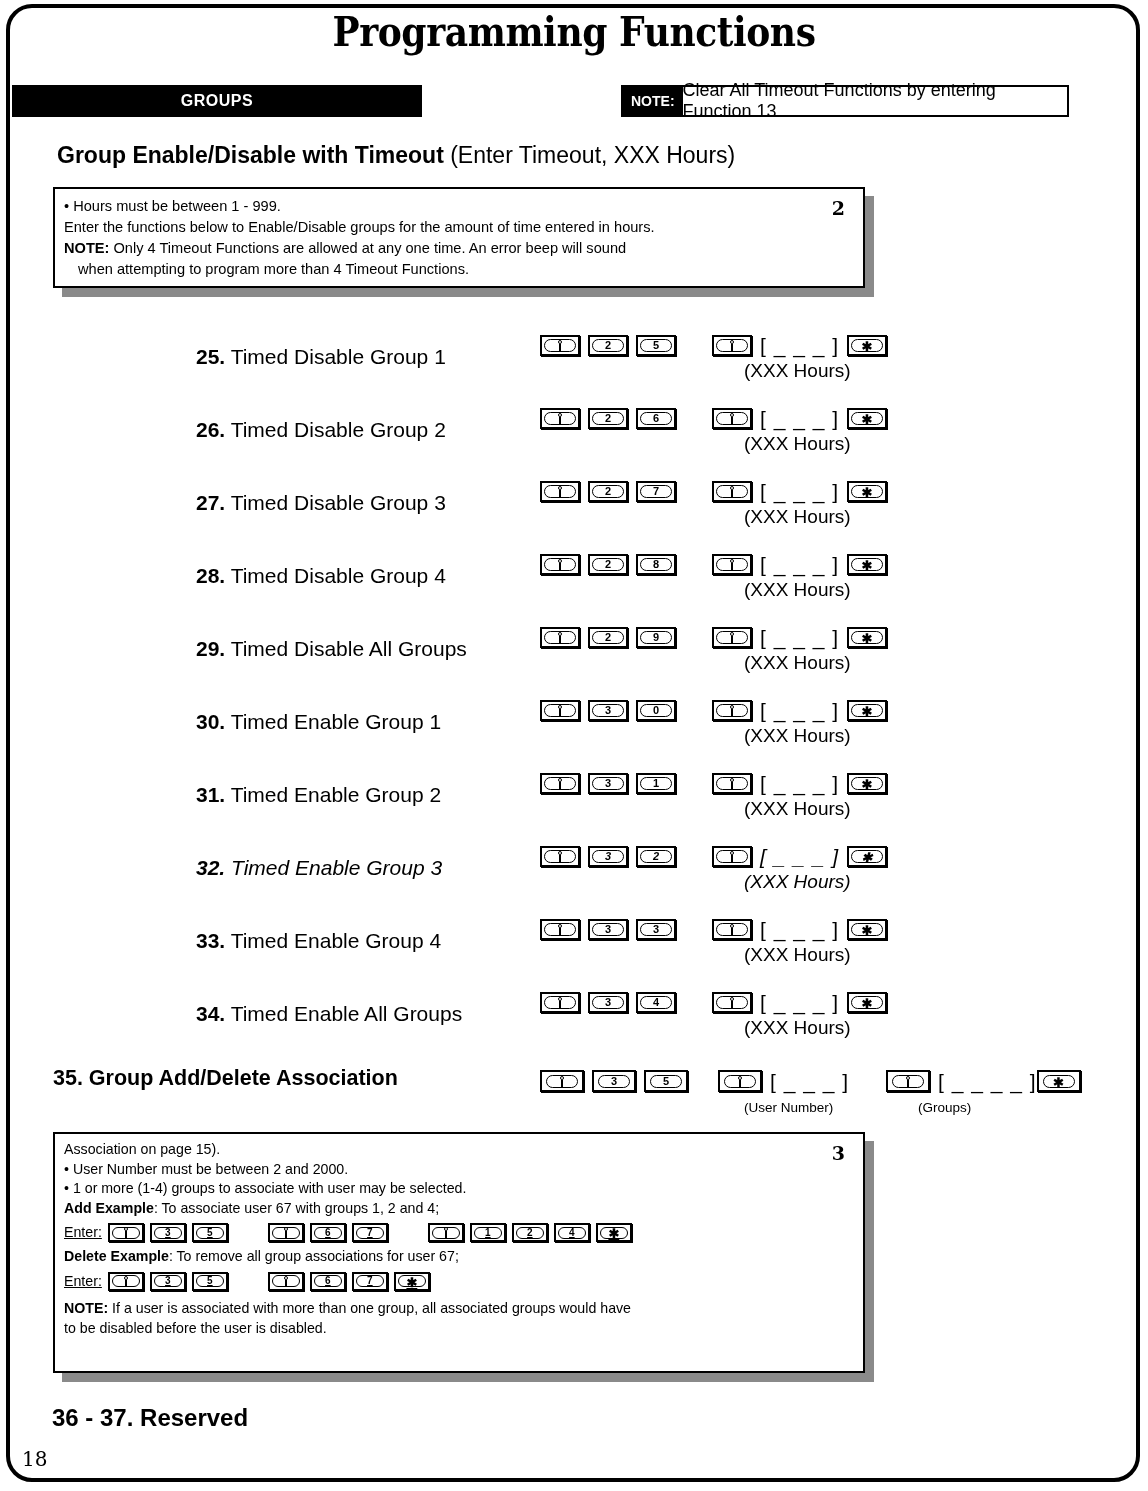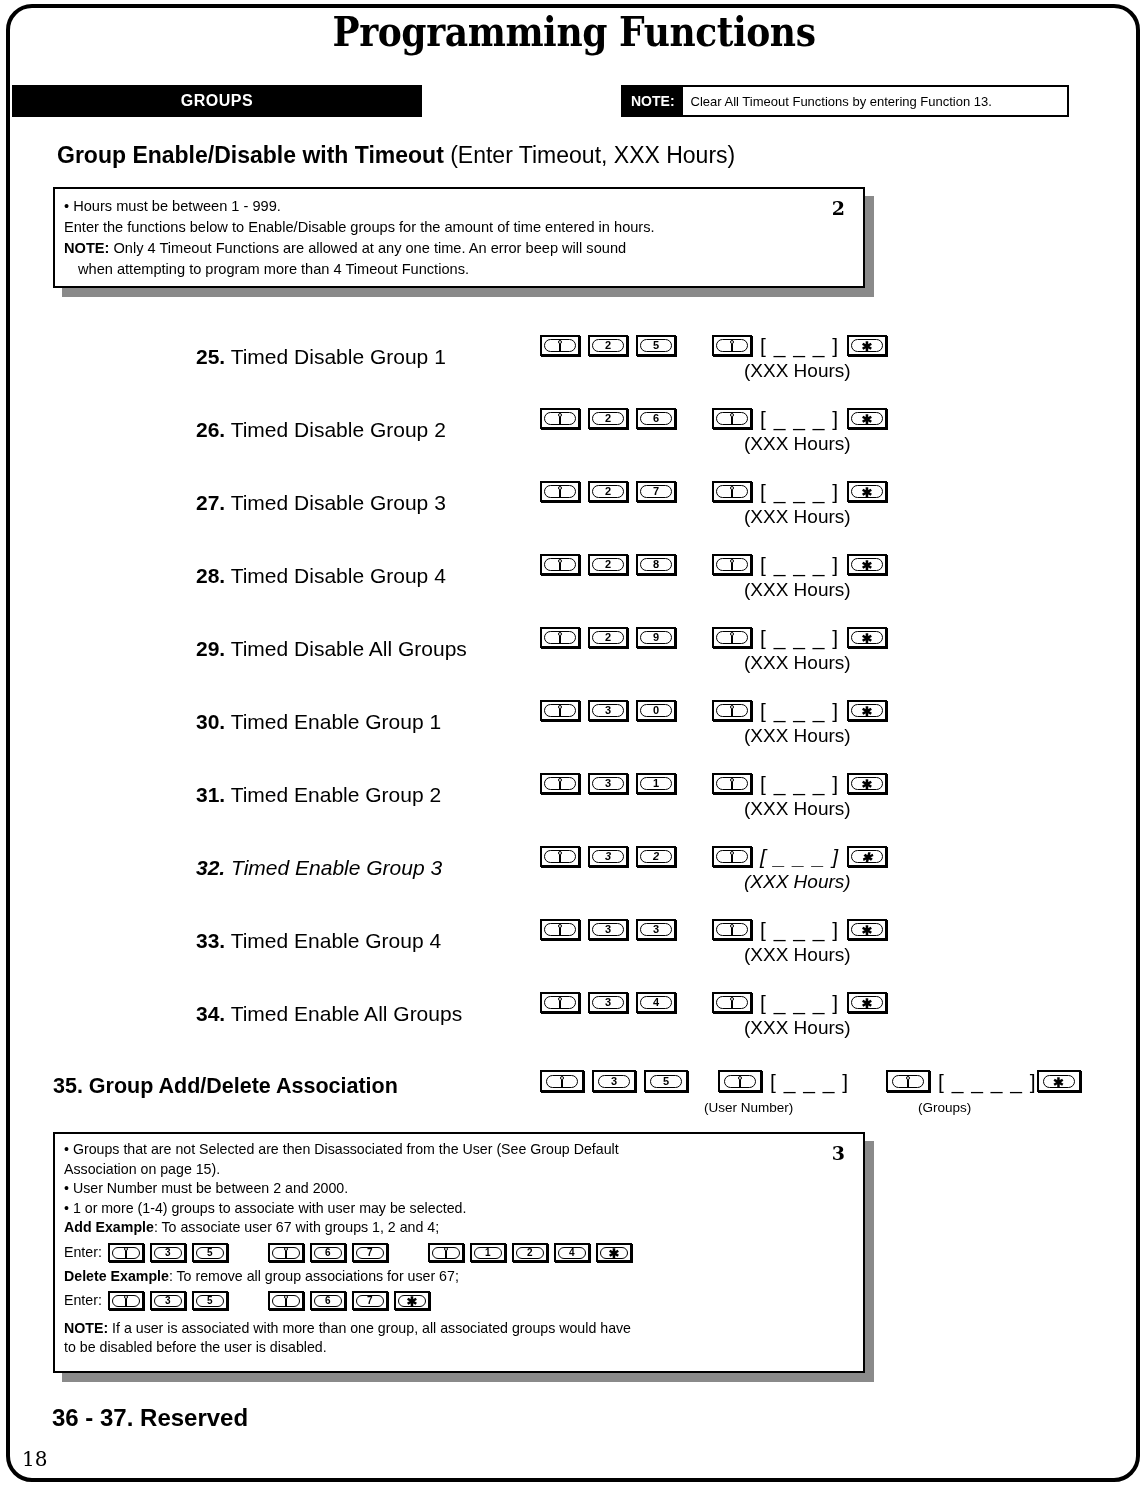--- a/index.html
+++ b/index.html
@@ -79,22 +79,22 @@
     font-size: 14px;
     display: flex;
     align-items: center;
     padding: 0 8px;
     flex: 0 0 auto;
   }
   .note-text {
     flex: 1;
     display: flex;
     align-items: center;
-    padding-left: 8px;
-    font-size: 13px;
+    padding-left: 0;
+    font-size: 18px;
     background: #fff;
   }
   
   .section-heading {
     position: absolute;
     left: 57px;
     top: 142px;
     font-size: 23px;
     white-space: nowrap;
   }
@@ -230,42 +230,41 @@
   }
 
   
   #sec35-heading {
     position: absolute;
     left: 53px;
     top: 1066px;
     font-size: 21.5px;
     font-weight: bold;
     white-space: nowrap;
-    margin-top: 8px;
   }
   .keyset35 {
     position: absolute;
     top: 1070px;
     display: flex;
     align-items: center;
   }
   .keyset35 .key { width: 44px; height: 22px; }
   .sub35 {
     position: absolute;
     top: 1100px;
     font-size: 13.5px;
     white-space: nowrap;
   }
 
   
   .ex-row {
     display: flex;
-    align-items: center;
     margin: 5px 0 4px 0;
     font-size: 14.2px;
+    text-decoration: underline;
   }
   .ex-row .enter-lbl { margin-right: 6px; }
   .ex-row .key {
     width: 36px;
     height: 19px;
     margin-right: 6px;
   }
   .ex-row .key .cap { width: 28px; height: 12px; font-size: 10px; }
   .ex-gap { width: 34px; }
 
@@ -635,40 +634,39 @@
       </div>
     </div>
   <div class="keyset35" id="s35-k2" style="left:718px;">
       <div class="key wide">
         <div class="cap">
           <span class="fnglyph"></span>
         </div>
       </div>
       <span class="bracket" style="margin-right: 8px;">[ _ _ _ ]</span>
     </div>
-  <div class="sub35" id="s35-sub1" style="left:704px;text-align:right;">(User Number)</div>
+  <div class="sub35" id="s35-sub1" style="left:744px;text-align:right;">(User Number)</div>
   <div class="keyset35" id="s35-k3" style="left:886px;">
       <div class="key wide">
         <div class="cap">
           <span class="fnglyph"></span>
         </div>
       </div>
       <span class="bracket" style="margin-right: 0;">[ _ _ _ _ ]</span>
       <div class="key wide">
         <div class="cap">
           <span class="ast">✱</span>
         </div>
       </div>
     </div>
   <div class="sub35" id="s35-sub2" style="left:918px;">(Groups)</div>
 
   <div class="info-box" id="infoBox3">
     <div class="corner-num">3</div>
     <div class="info-body">
-      <span class="ln">• Groups that are not Selected are then Disassociated from the User (See Group Default</span>
       <span class="ln">Association on page 15).</span>
       <span class="ln">• User Number must be between 2 and 2000.</span>
       <span class="ln">• 1 or more (1-4) groups to associate with user may be selected.</span>
       <span class="ln"><b>Add Example</b><span>: To associate user 67 with groups 1, 2 and 4;</span></span>
       <div class="ex-row" id="ex-row-add">
           <span class="enter-lbl">Enter:</span>
           <div class="key">
             <div class="cap">
               <span class="fnglyph"></span>
             </div>

